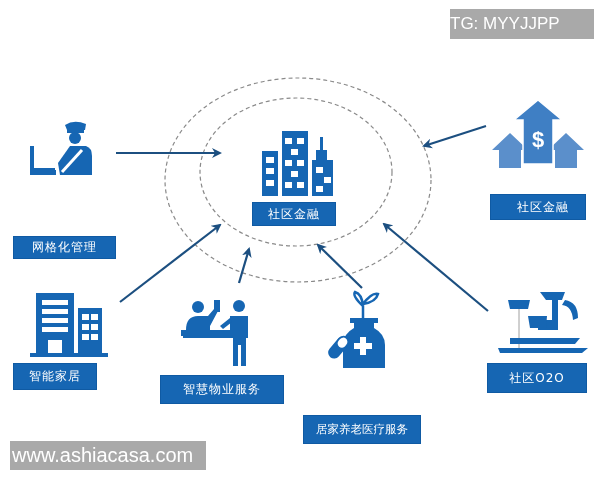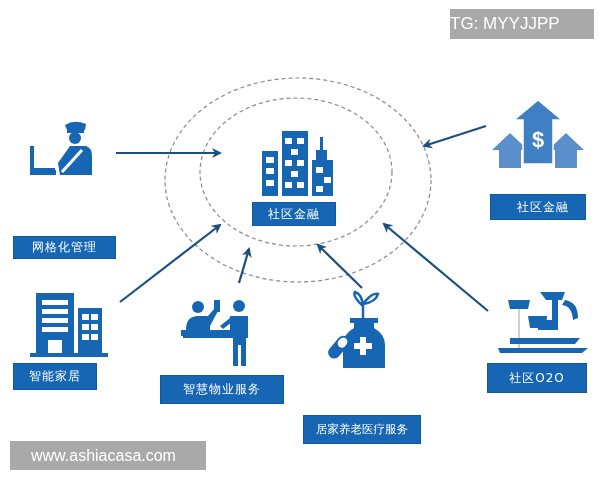--- a/index.html
+++ b/index.html
@@ -16,21 +16,21 @@
       border: 1px solid #0f5aa3;
     }
     .watermark {
       position: absolute;
       background: #a9a9a9;
       color: #ffffff;
       font-family: "Liberation Sans", sans-serif;
       display: flex; align-items: center;
     }
     .wm-top { left: 450px; top: 9px; width: 144px; height: 30px; font-size: 17px; }
-    .wm-bottom { left: 10px; top: 441px; width: 196px; height: 29px; font-size: 16px; padding-left: 21px; }
+    .wm-bottom { left: 10px; top: 441px; width: 196px; height: 29px; font-size: 20px; padding-left: 2px; }
     svg { position: absolute; left: 0; top: 0; }
   </style>
 </head>
 <body>
 
 <div class="canvas">
 
   <svg width="600" height="480" viewBox="0 0 600 480">
     <defs>
       <marker id="ah" markerWidth="10" markerHeight="10" refX="8" refY="5" orient="auto" markerUnits="userSpaceOnUse">

